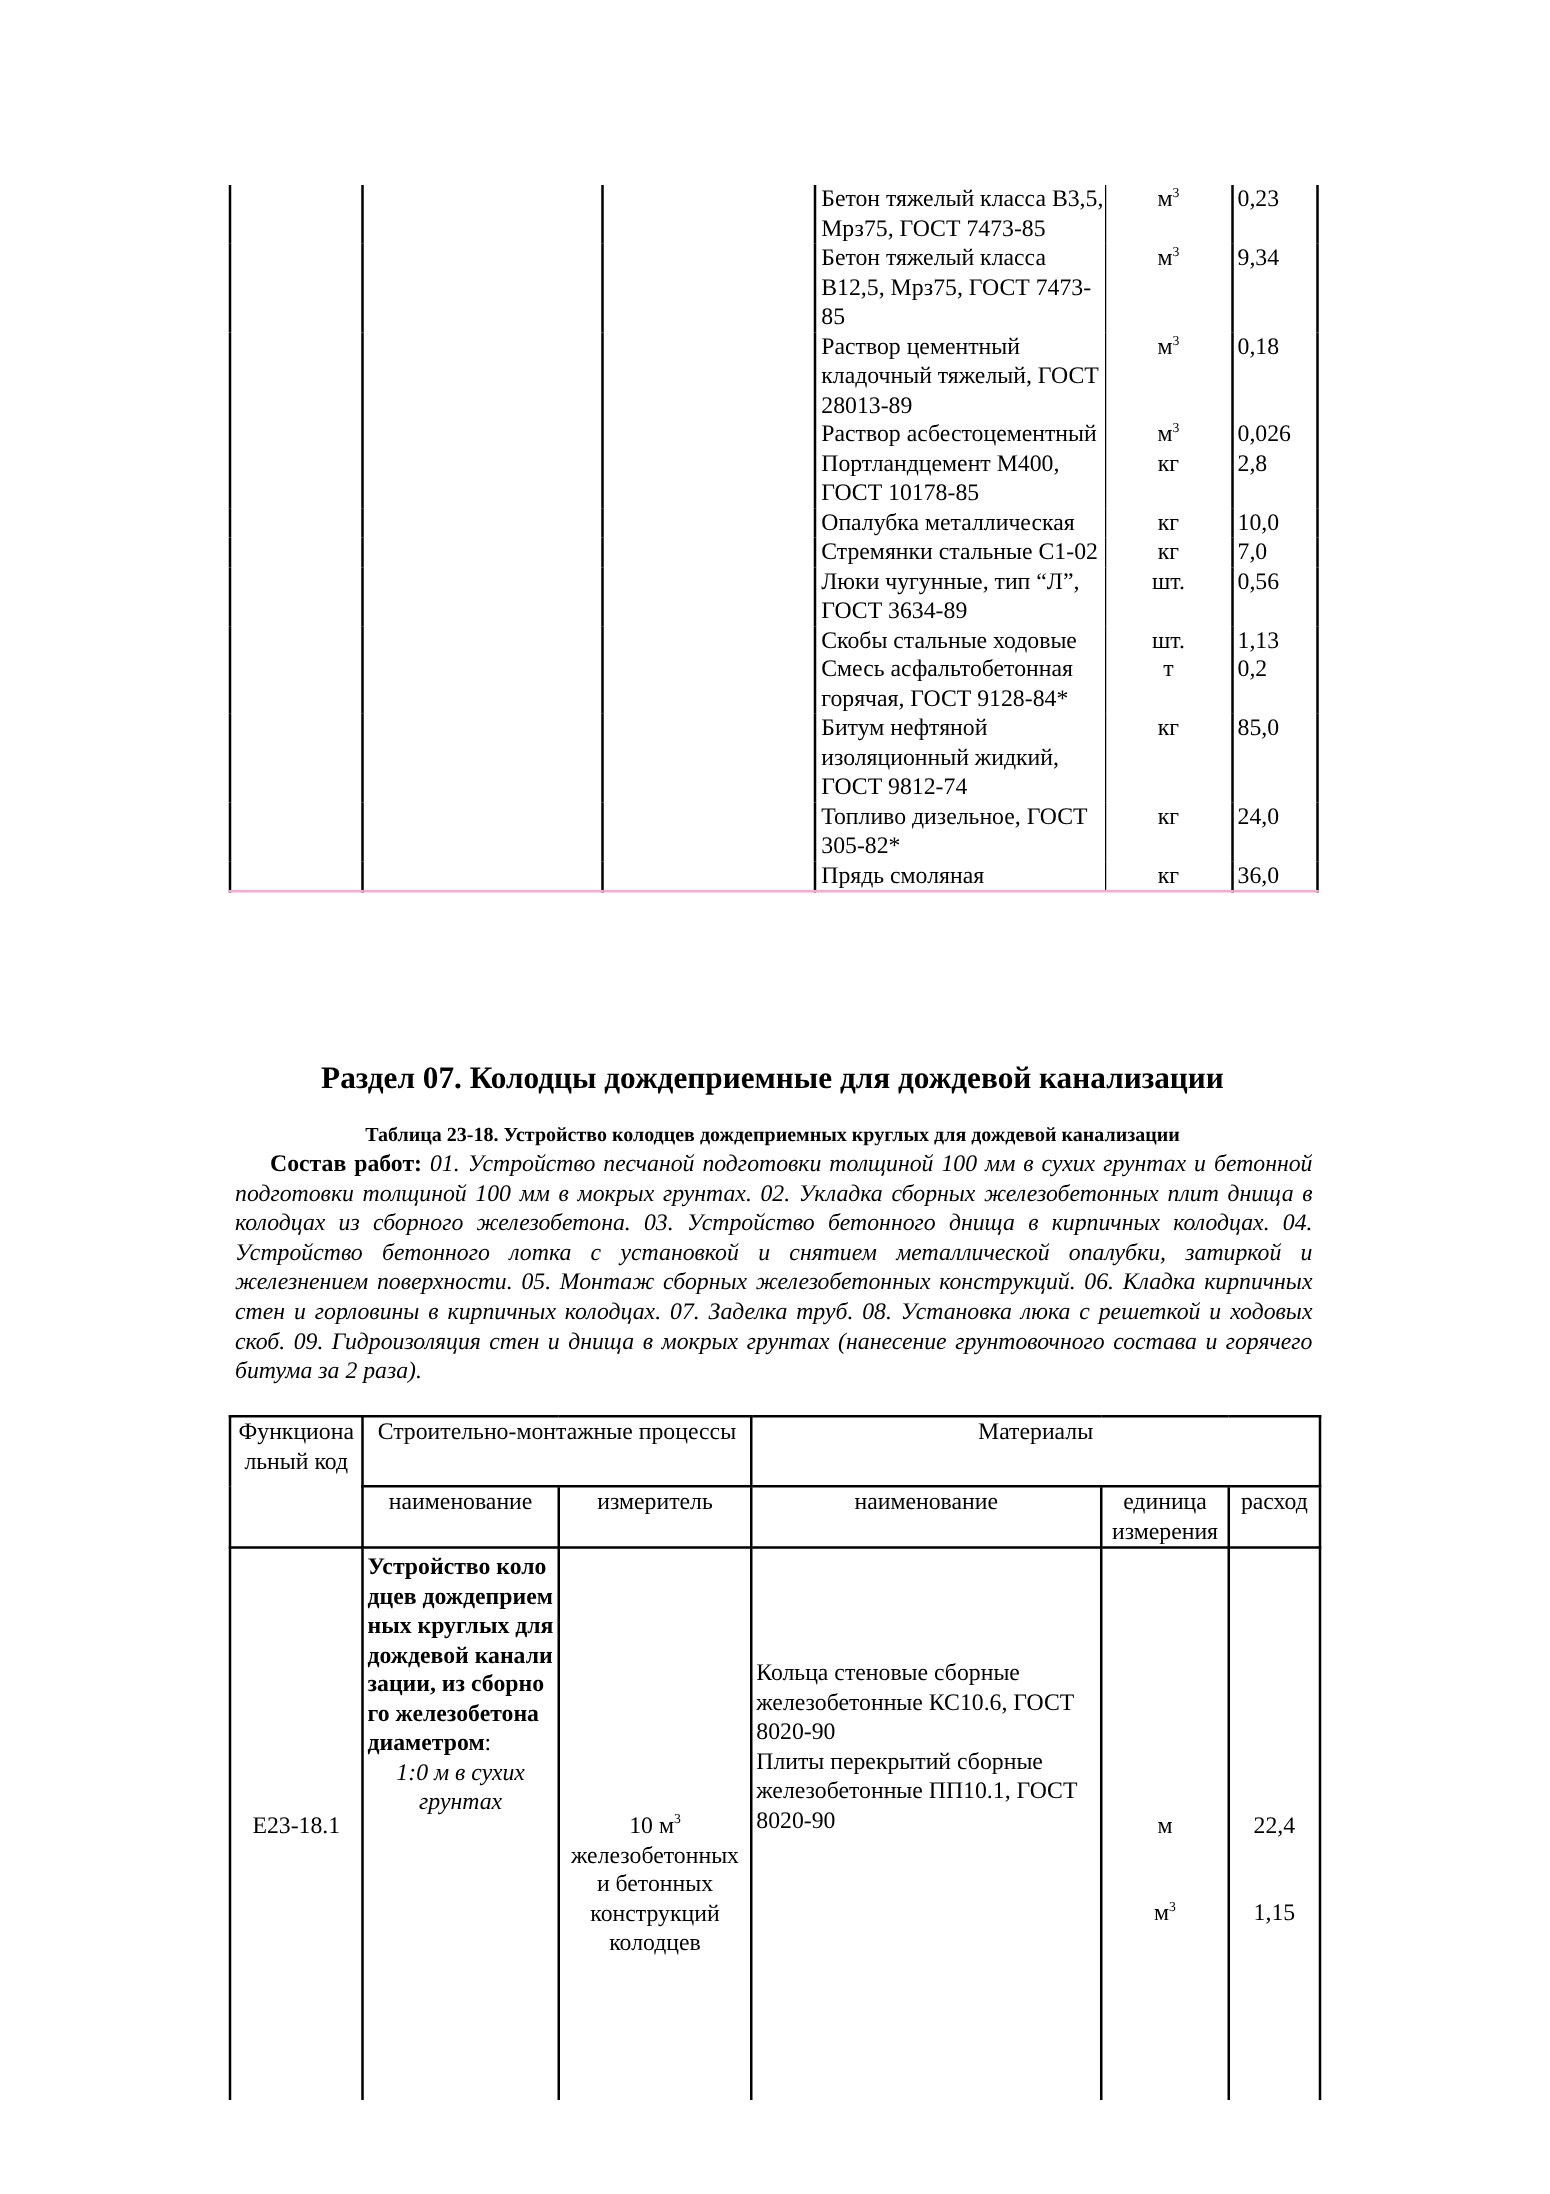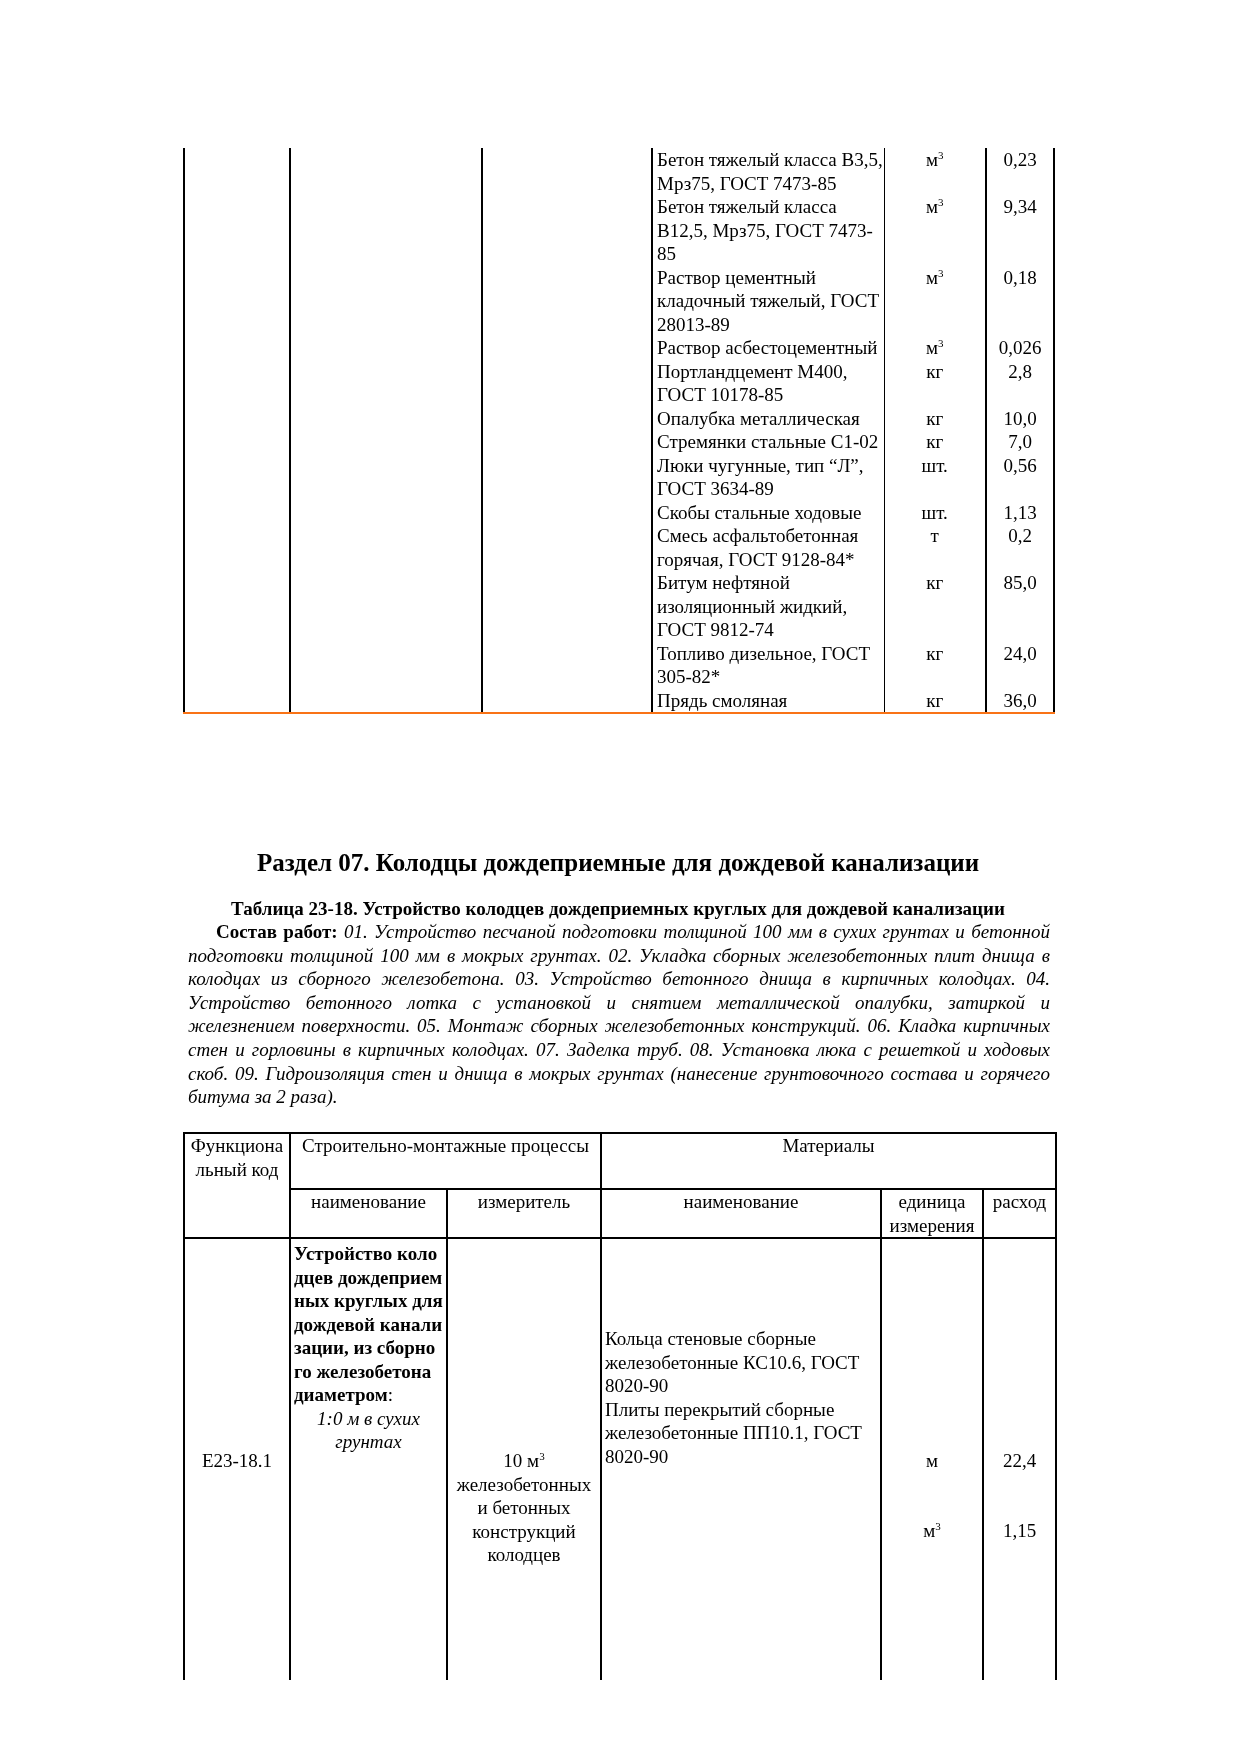--- a/index.html
+++ b/index.html
@@ -17,35 +17,35 @@
     border-collapse: collapse;
     table-layout: fixed;
     font-size: 19px; line-height: 23.5px;
   }
   .t1 td {
     border-left: 2px solid #000;
     border-right: 2px solid #000;
     padding: 0 3px;
     vertical-align: top;
   }
-  .t1 tr:last-child td { border-bottom: 2px solid #f97316; }
+  .t1 tr:last-child td { border-bottom: 2px solid #f9a8d4; }
   .t1 td.mat-name { border-left: 1px solid #000; border-right: 1px solid #000; padding-left: 4px; padding-right: 0; }
   .t1 td.unit { text-align: center; border-left: 1px solid #000; }
-  .t1 td.qty { text-align: center; }
+  .t1 td.qty { }
   .t1 td.gap { padding: 0; }
   sup { font-size: 11px; line-height: 0; vertical-align: super; }
 
   
   .section-title {
     position: absolute; left: 183px; top: 851px; width: 870px;
     text-align: center; font-weight: bold; font-size: 25px; line-height: 24px;
   }
   .table-title {
     position: absolute; left: 183px; top: 897px; width: 870px;
-    text-align: center; font-weight: bold; font-size: 19px; line-height: 24px;
+    text-align: center; font-weight: bold; font-size: 16px; line-height: 24px;
   }
   .composition {
     position: absolute; left: 188px; top: 920px; width: 862px;
     text-align: justify; font-size: 19px; line-height: 23.6px;
     text-indent: 28px;
   }
   .composition .lead { font-weight: bold; font-style: normal; }
   .composition .body-text { font-style: italic; }
 
   

